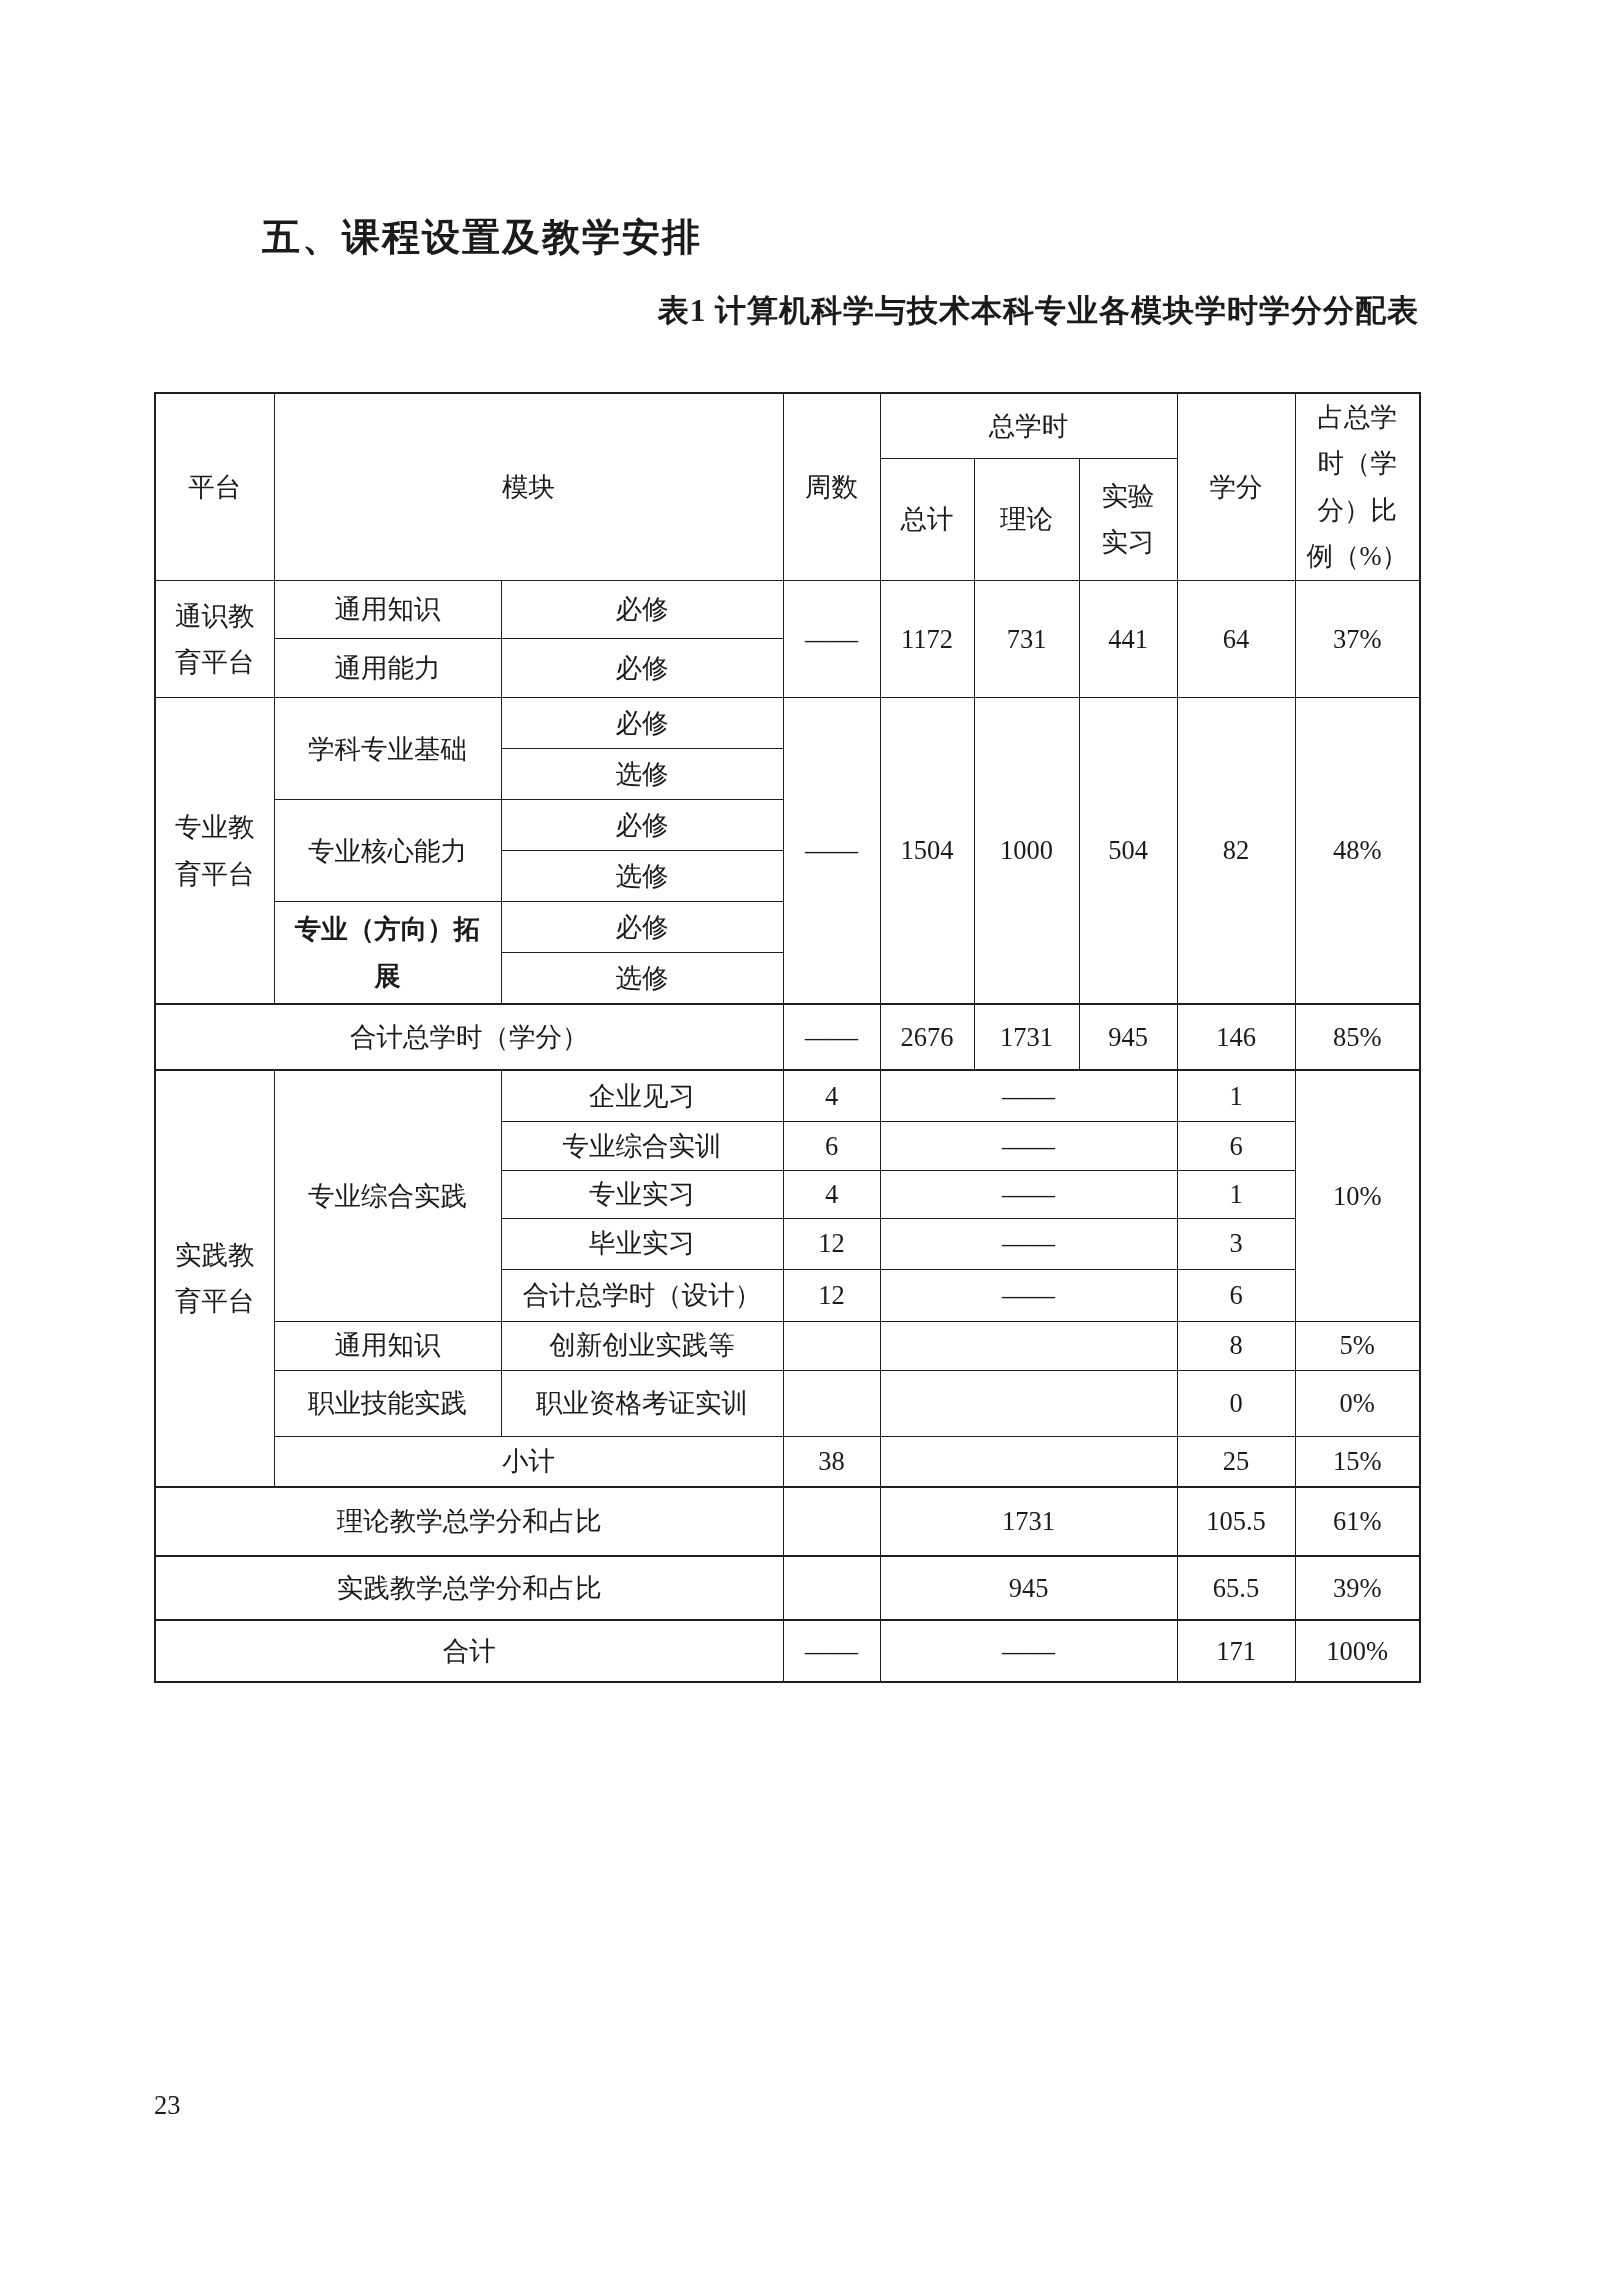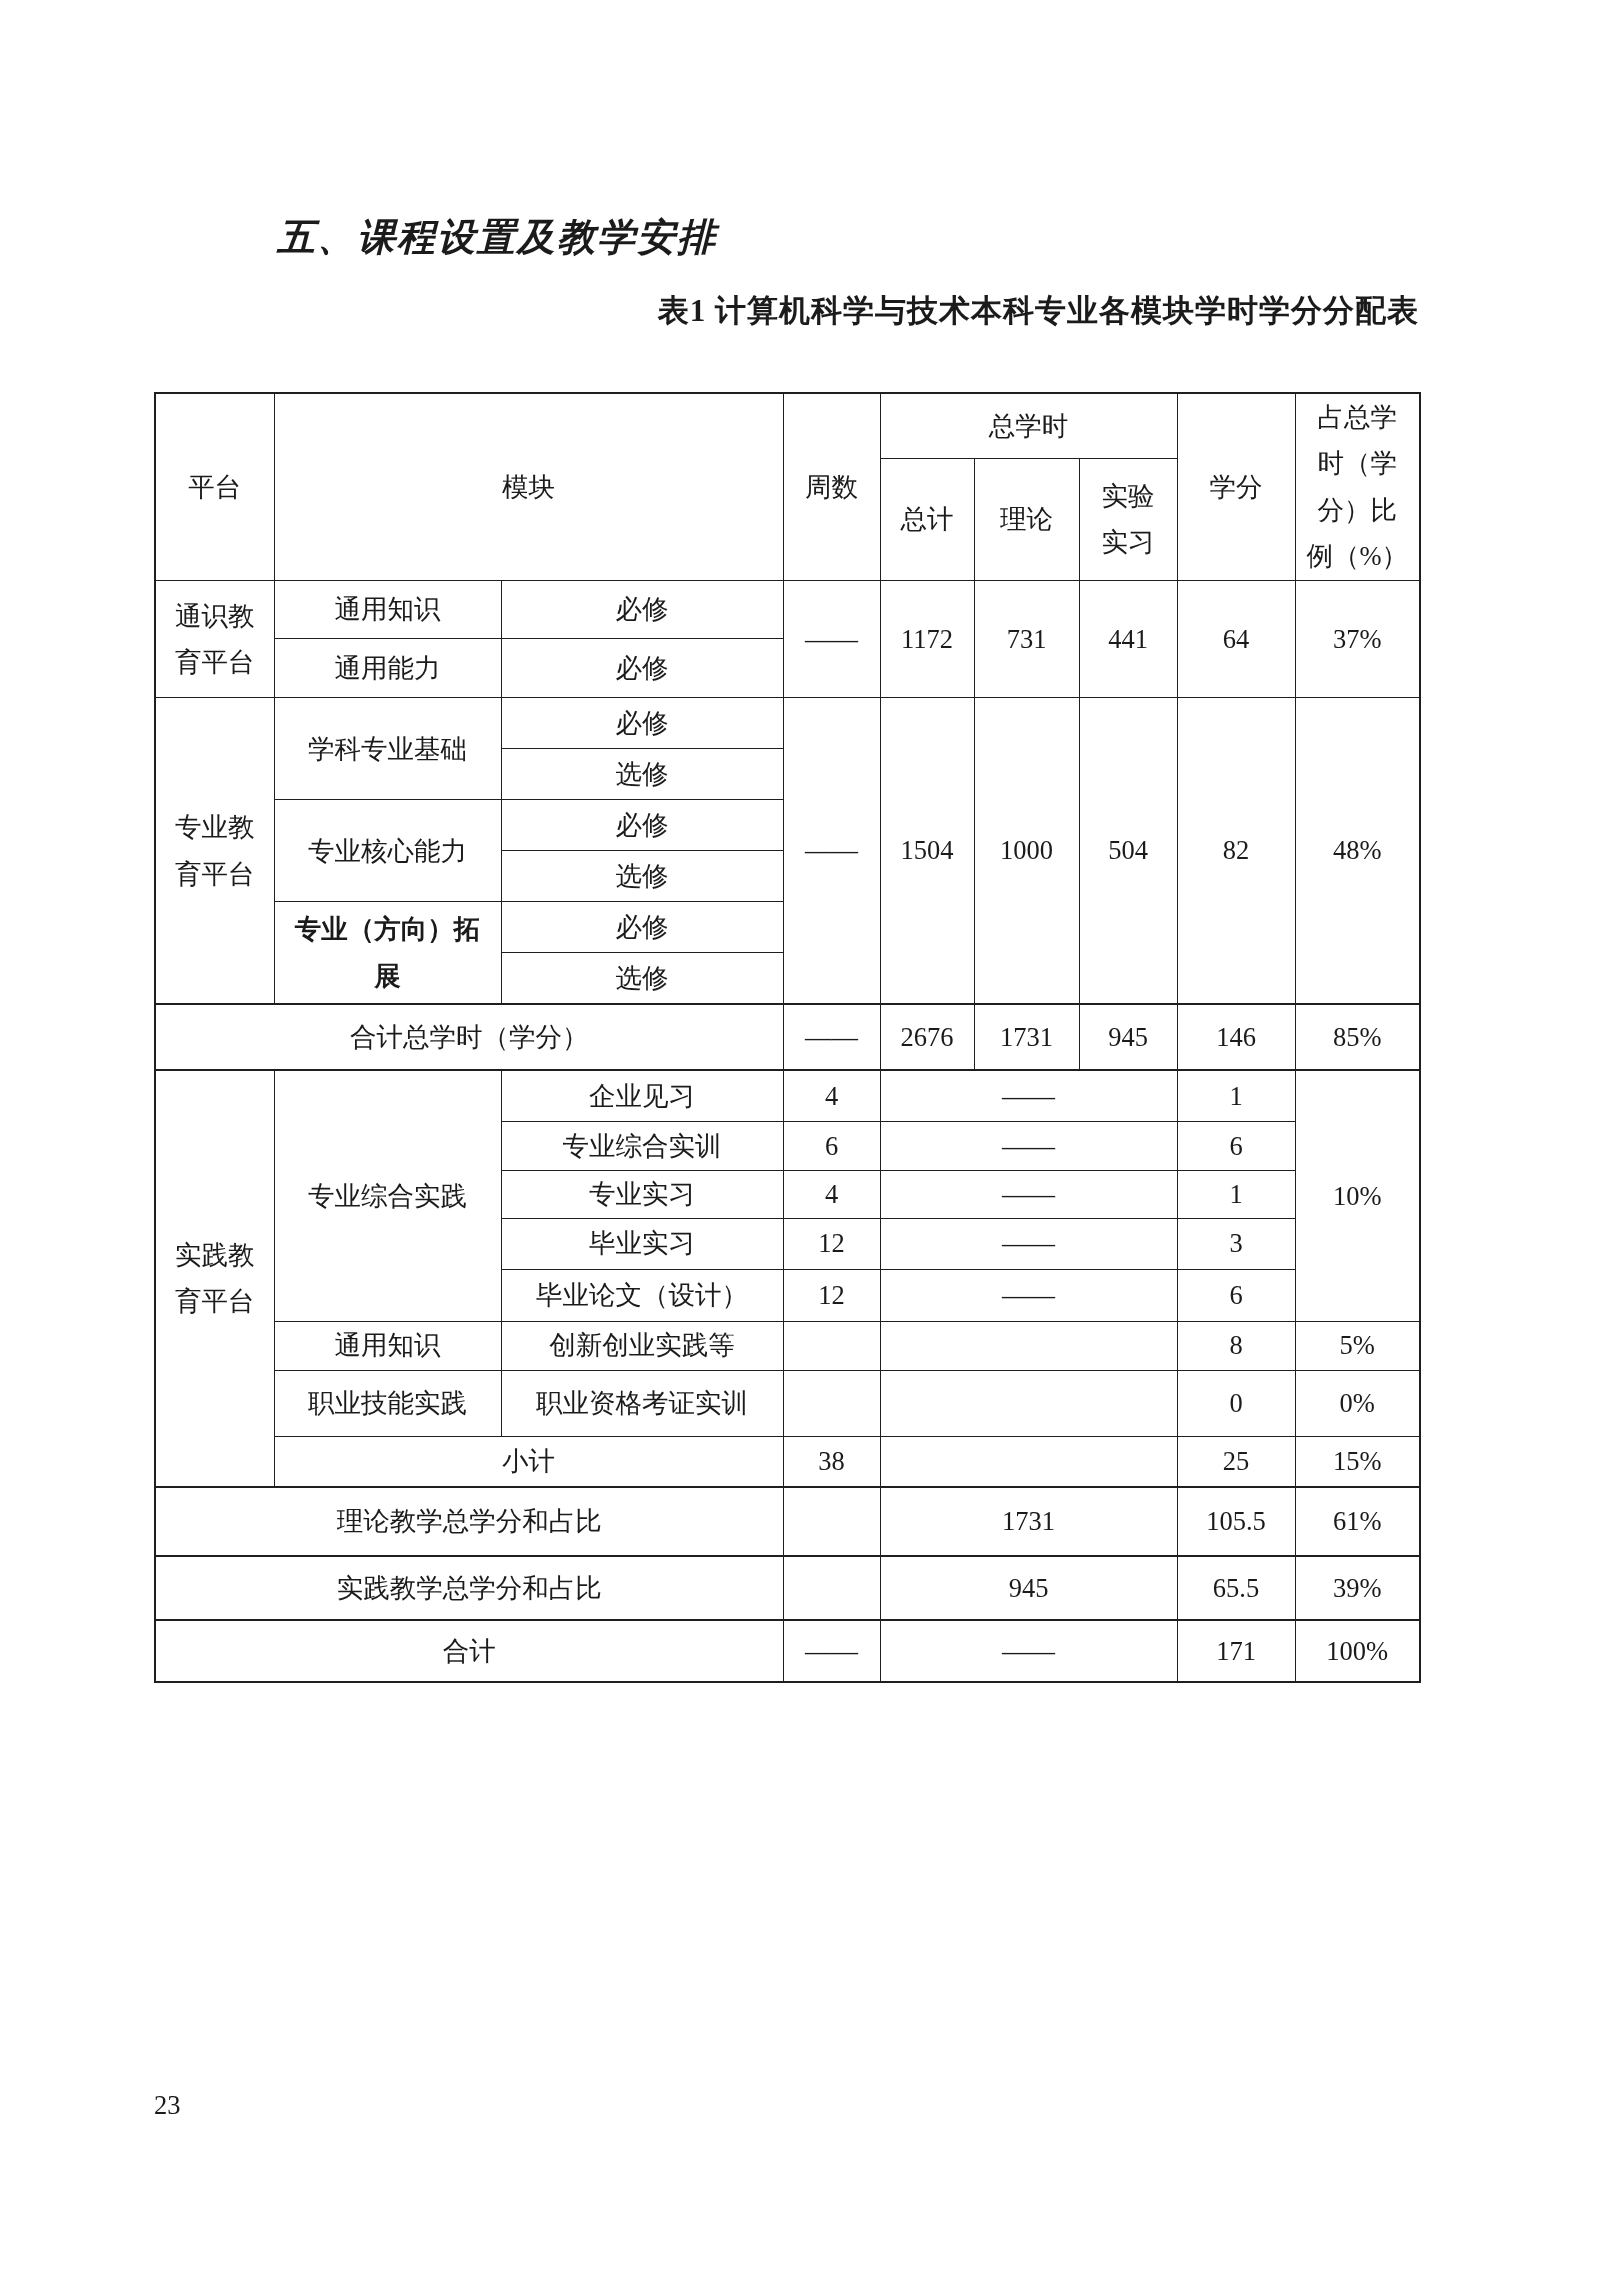--- a/index.html
+++ b/index.html
@@ -5,24 +5,23 @@
   html,body{margin:0;padding:0;background:#e8e8e8;}
   .page{
     position:relative;
     width:1621px;height:2293px;
     background:#ffffff;
     font-family:"Liberation Serif","DejaVu Serif",serif;
     color:#1b1b1b;
     overflow:hidden;
   }
   .sec-title{
-    position:absolute;left:277px;top:212px;
+    position:absolute;left:262px;top:212px;
     font-size:38px;font-weight:bold;letter-spacing:2px;
     white-space:nowrap;
-    font-style:italic;
   }
   .tbl-caption{
     position:absolute;left:154px;top:290px;width:1265px;
     text-align:right;font-size:31px;font-weight:bold;letter-spacing:1px;
   }
   .tbl-wrap{position:absolute;left:154px;top:392px;}
   table.tbl{
     border-collapse:collapse;table-layout:fixed;
     width:1265px;
     border:2.9px solid #1f1f1f;
@@ -172,21 +171,21 @@
           <td colspan="3">——</td>
           <td>1</td>
         </tr>
         <tr style="height:51px">
           <td>毕业实习</td>
           <td>12</td>
           <td colspan="3">——</td>
           <td>3</td>
         </tr>
         <tr style="height:52px">
-          <td>毕业论文（设计）</td>
+          <td>合计总学时（设计）</td>
           <td>12</td>
           <td colspan="3">——</td>
           <td>6</td>
         </tr>
         <tr style="height:49px">
           <td>通用知识</td>
           <td>创新创业实践等</td>
           <td></td>
           <td colspan="3"></td>
           <td>8</td>

